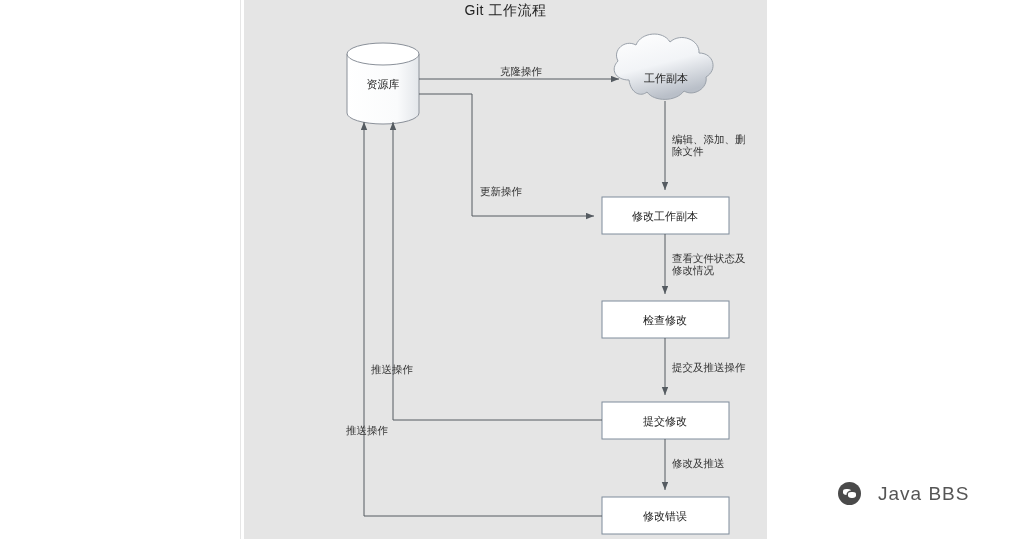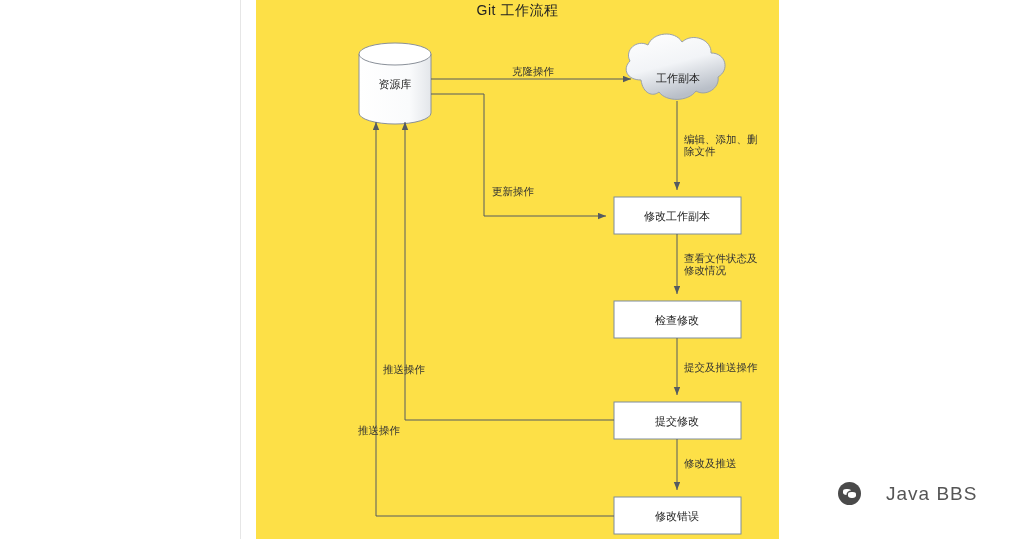--- a/index.html
+++ b/index.html
@@ -31,25 +31,25 @@
     width: 240px;
     border-right: 1px solid #e6e6e6;
   }
   .band-right {
     left: 764px;
     width: 269px;
     border-left: 1px solid #e6e6e6;
   }
   .diagram-area {
     position: absolute;
-    left: 256px;
+    left: 244px;
     top: 0;
     width: 523px;
     height: 539px;
-    background: #fde047;
+    background: #e5e5e5;
   }
   .title {
     position: absolute;
     left: 0;
     top: 2px;
     width: 523px;
     text-align: center;
     font-size: 14px;
     color: #222222;
     letter-spacing: 0.5px;
@@ -80,21 +80,21 @@
     stroke: #555b61;
     stroke-width: 1;
     fill: none;
   }
   .watermark {
     position: absolute;
     left: 838px;
     top: 482px;
     display: flex;
     align-items: center;
-    gap: 25px;
+    gap: 17px;
     color: #555555;
     font-size: 19px;
     letter-spacing: 1px;
   }
   .wm-badge {
     width: 23px;
     height: 23px;
     border-radius: 50%;
     background: #4a4a4a;
     position: relative;

